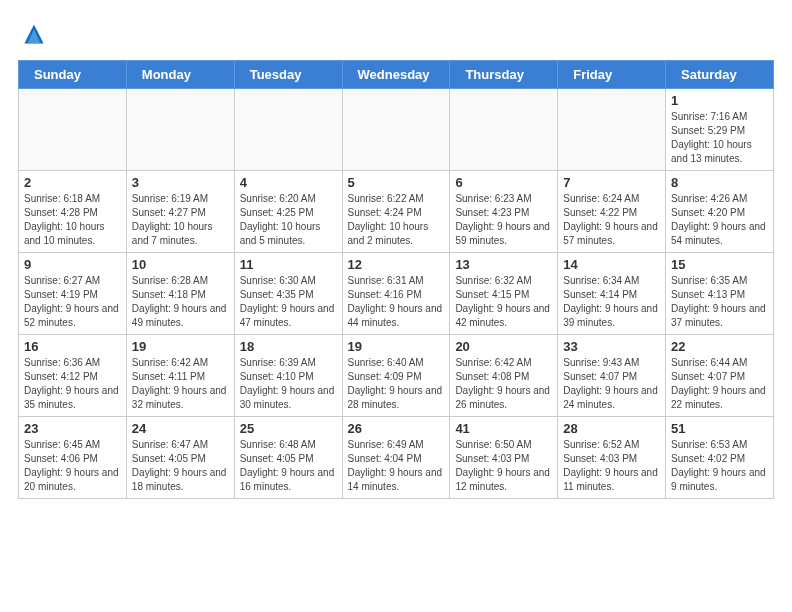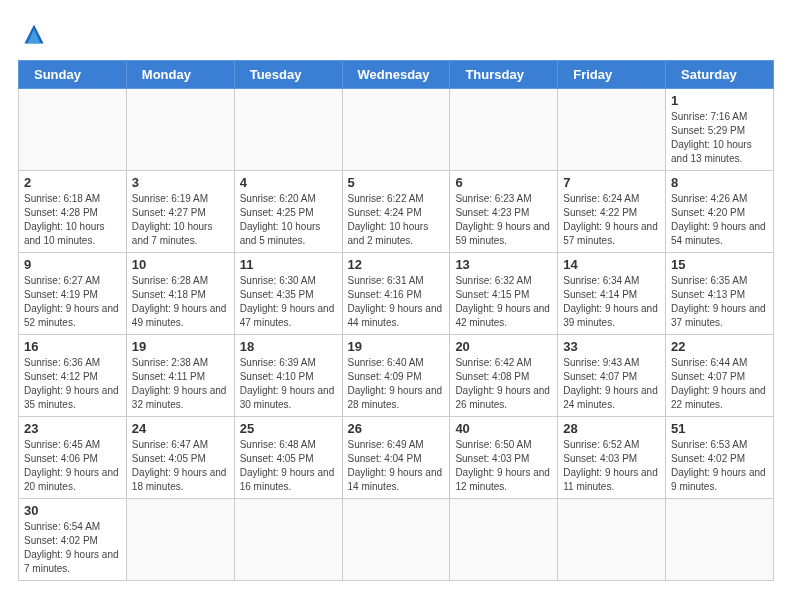--- a/index.html
+++ b/index.html
@@ -244,21 +244,21 @@
         <tr class="week-row">
           <td>
             <span class="day-number">16</span>
             <div class="day-info">Sunrise: 6:36 AM
 Sunset: 4:12 PM
 Daylight: 9 hours
 and 35 minutes.</div>
           </td>
           <td>
             <span class="day-number">19</span>
-            <div class="day-info">Sunrise: 2:38 AM
+            <div class="day-info">Sunrise: 6:42 AM
 Sunset: 4:11 PM
 Daylight: 9 hours
 and 32 minutes.</div>
           </td>
           <td>
             <span class="day-number">18</span>
             <div class="day-info">Sunrise: 6:39 AM
 Sunset: 4:10 PM
 Daylight: 9 hours
 and 30 minutes.</div>
@@ -315,51 +315,36 @@
 and 16 minutes.</div>
           </td>
           <td>
             <span class="day-number">26</span>
             <div class="day-info">Sunrise: 6:49 AM
 Sunset: 4:04 PM
 Daylight: 9 hours
 and 14 minutes.</div>
           </td>
           <td>
-            <span class="day-number">40</span>
+            <span class="day-number">41</span>
             <div class="day-info">Sunrise: 6:50 AM
 Sunset: 4:03 PM
 Daylight: 9 hours
 and 12 minutes.</div>
           </td>
           <td>
             <span class="day-number">28</span>
             <div class="day-info">Sunrise: 6:52 AM
 Sunset: 4:03 PM
 Daylight: 9 hours
 and 11 minutes.</div>
           </td>
           <td>
             <span class="day-number">51</span>
             <div class="day-info">Sunrise: 6:53 AM
 Sunset: 4:02 PM
 Daylight: 9 hours
 and 9 minutes.</div>
           </td>
-        </tr>
-        <tr class="week-row">
-          <td>
-            <span class="day-number">30</span>
-            <div class="day-info">Sunrise: 6:54 AM
-Sunset: 4:02 PM
-Daylight: 9 hours
-and 7 minutes.</div>
-          </td>
-          <td class="empty"></td>
-          <td class="empty"></td>
-          <td class="empty"></td>
-          <td class="empty"></td>
-          <td class="empty"></td>
-          <td class="empty"></td>
         </tr>
       </tbody>
   </table>
 </div>
 
 </body></html>

